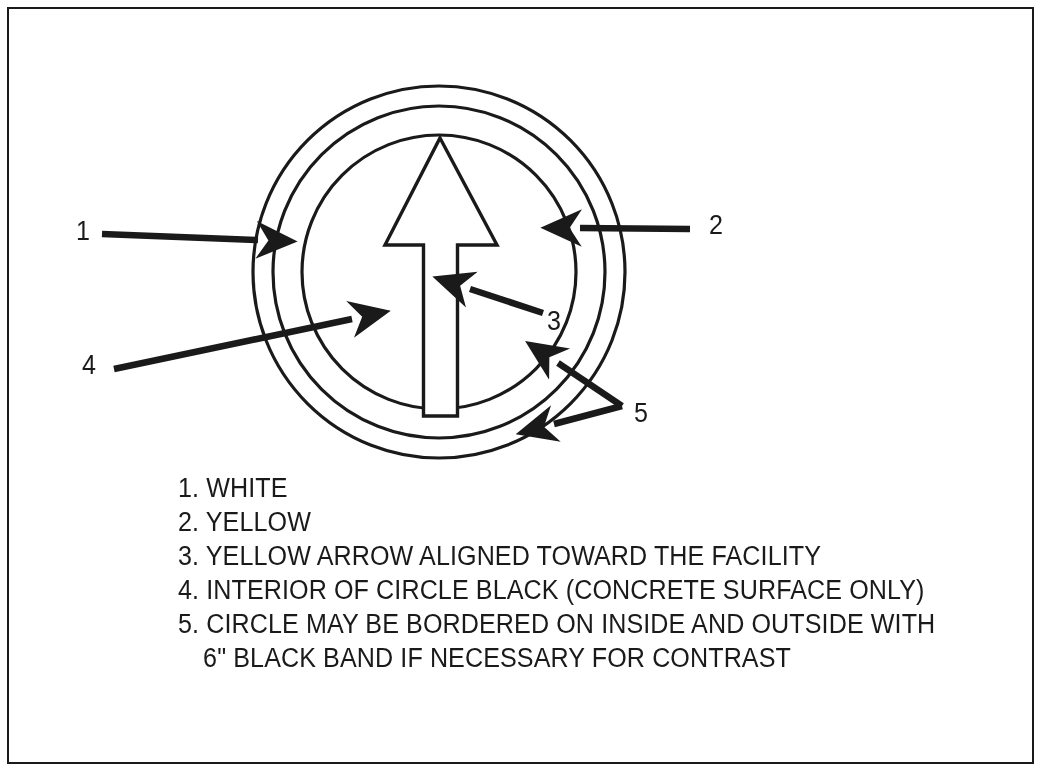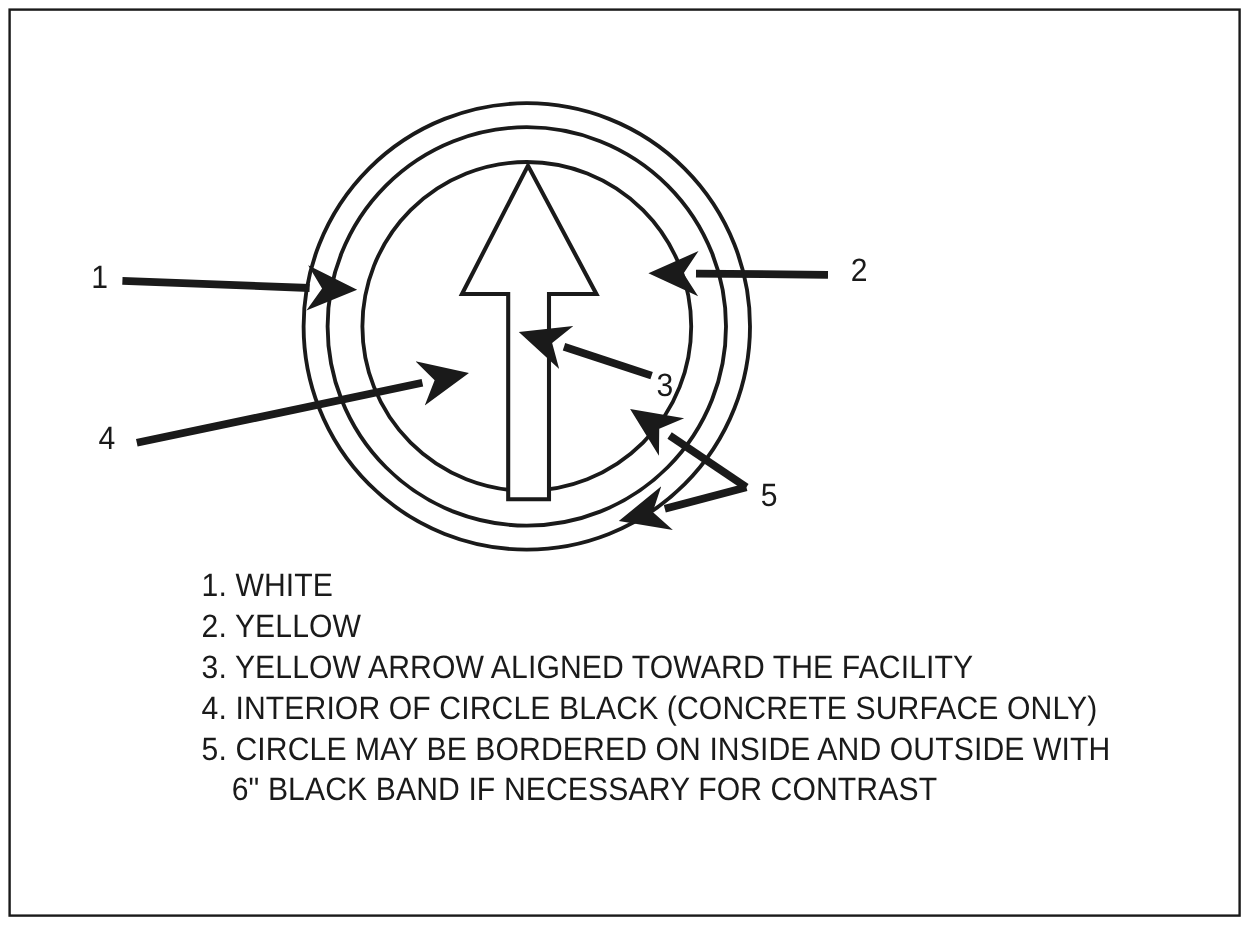--- a/index.html
+++ b/index.html
@@ -29,21 +29,21 @@
   }
   #diagram-svg {
     position: absolute;
     left: 0;
     top: 0;
     width: 1042px;
     height: 771px;
   }
   .legend {
     position: absolute;
-    left: 168px;
+    left: 178px;
     top: 471px;
     width: 820px;
   }
   .legend-line {
     font-size: 27px;
     line-height: 34px;
     letter-spacing: 0.1px;
     color: #1a1a1a;
     white-space: pre;
     font-stretch: condensed;

